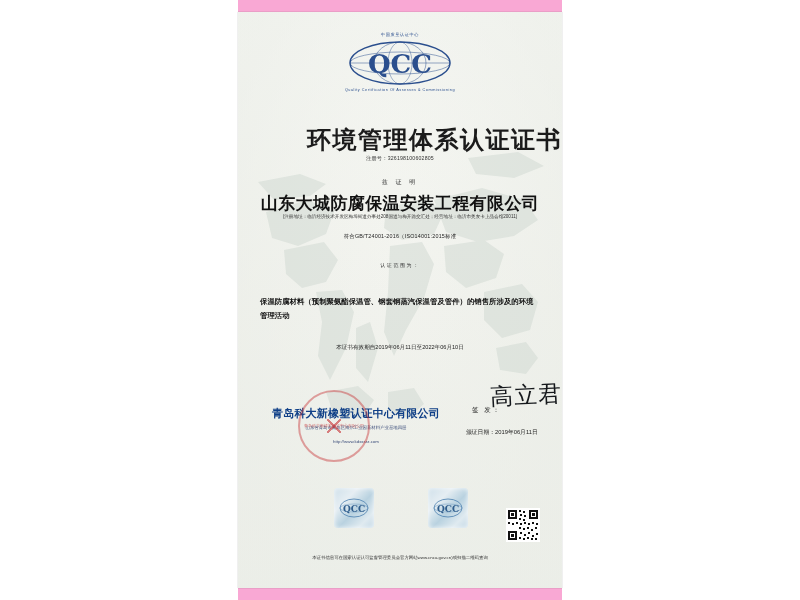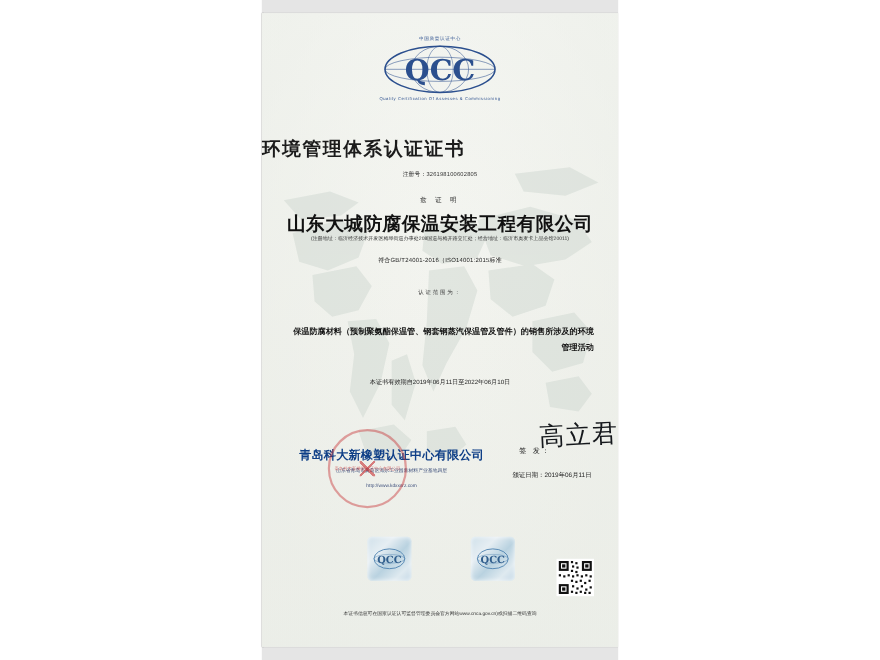--- a/index.html
+++ b/index.html
@@ -8,21 +8,21 @@
     width: 800px;
     height: 600px;
     background: #ffffff;
     font-family: "Liberation Sans", sans-serif;
   }
 
   #stage {
     position: relative;
     width: 800px;
     height: 600px;
-    background: #e5e5e5;
+    background: #f9a8d4;
     overflow: hidden;
   }
 
   
   .certificate {
     position: absolute;
     left: 238px;
     top: 12px;
     width: 324px;
     height: 576px;
@@ -91,22 +91,22 @@
     white-space: nowrap;
     overflow: hidden;
   }
 
   
   .cert-title {
     position: absolute;
     top: 112px;
     left: 0;
     width: 324px;
-    text-align: left;
-    font-size: 17px;
+    text-align: right;
+    font-size: 24px;
     font-weight: bold;
     letter-spacing: 1.5px;
     color: #1b1b1b;
     font-family: "DejaVu Sans", sans-serif;
   }
   .cert-no {
     position: absolute;
     top: 143px;
     left: 0;
     width: 324px;
@@ -171,21 +171,21 @@
     font-size: 5px;
     letter-spacing: 1.6px;
     color: #333;
   }
 
   .scope-text {
     position: absolute;
     top: 283px;
     left: 22px;
     width: 280px;
-    text-align: right;
+    text-align: left;
     font-size: 7.4px;
     font-weight: bold;
     line-height: 14px;
     color: #111;
     font-family: "DejaVu Sans", sans-serif;
   }
 
   .validity-line {
     position: absolute;
     top: 332px;

